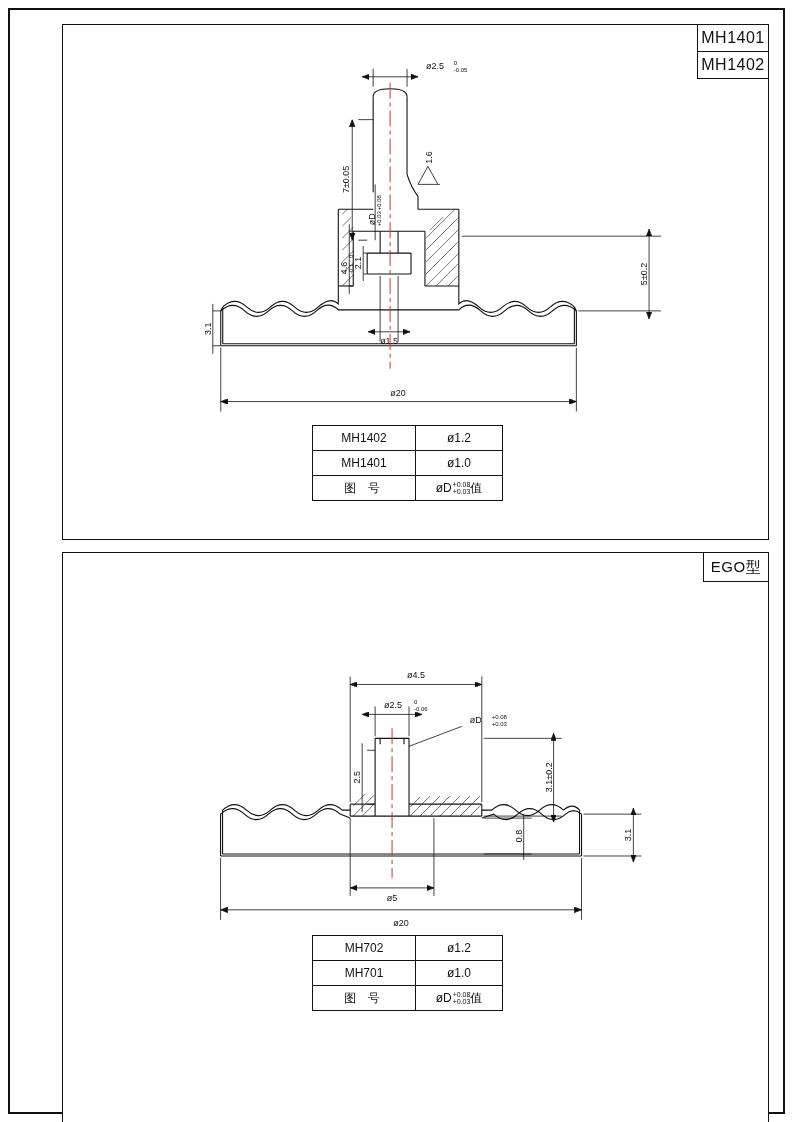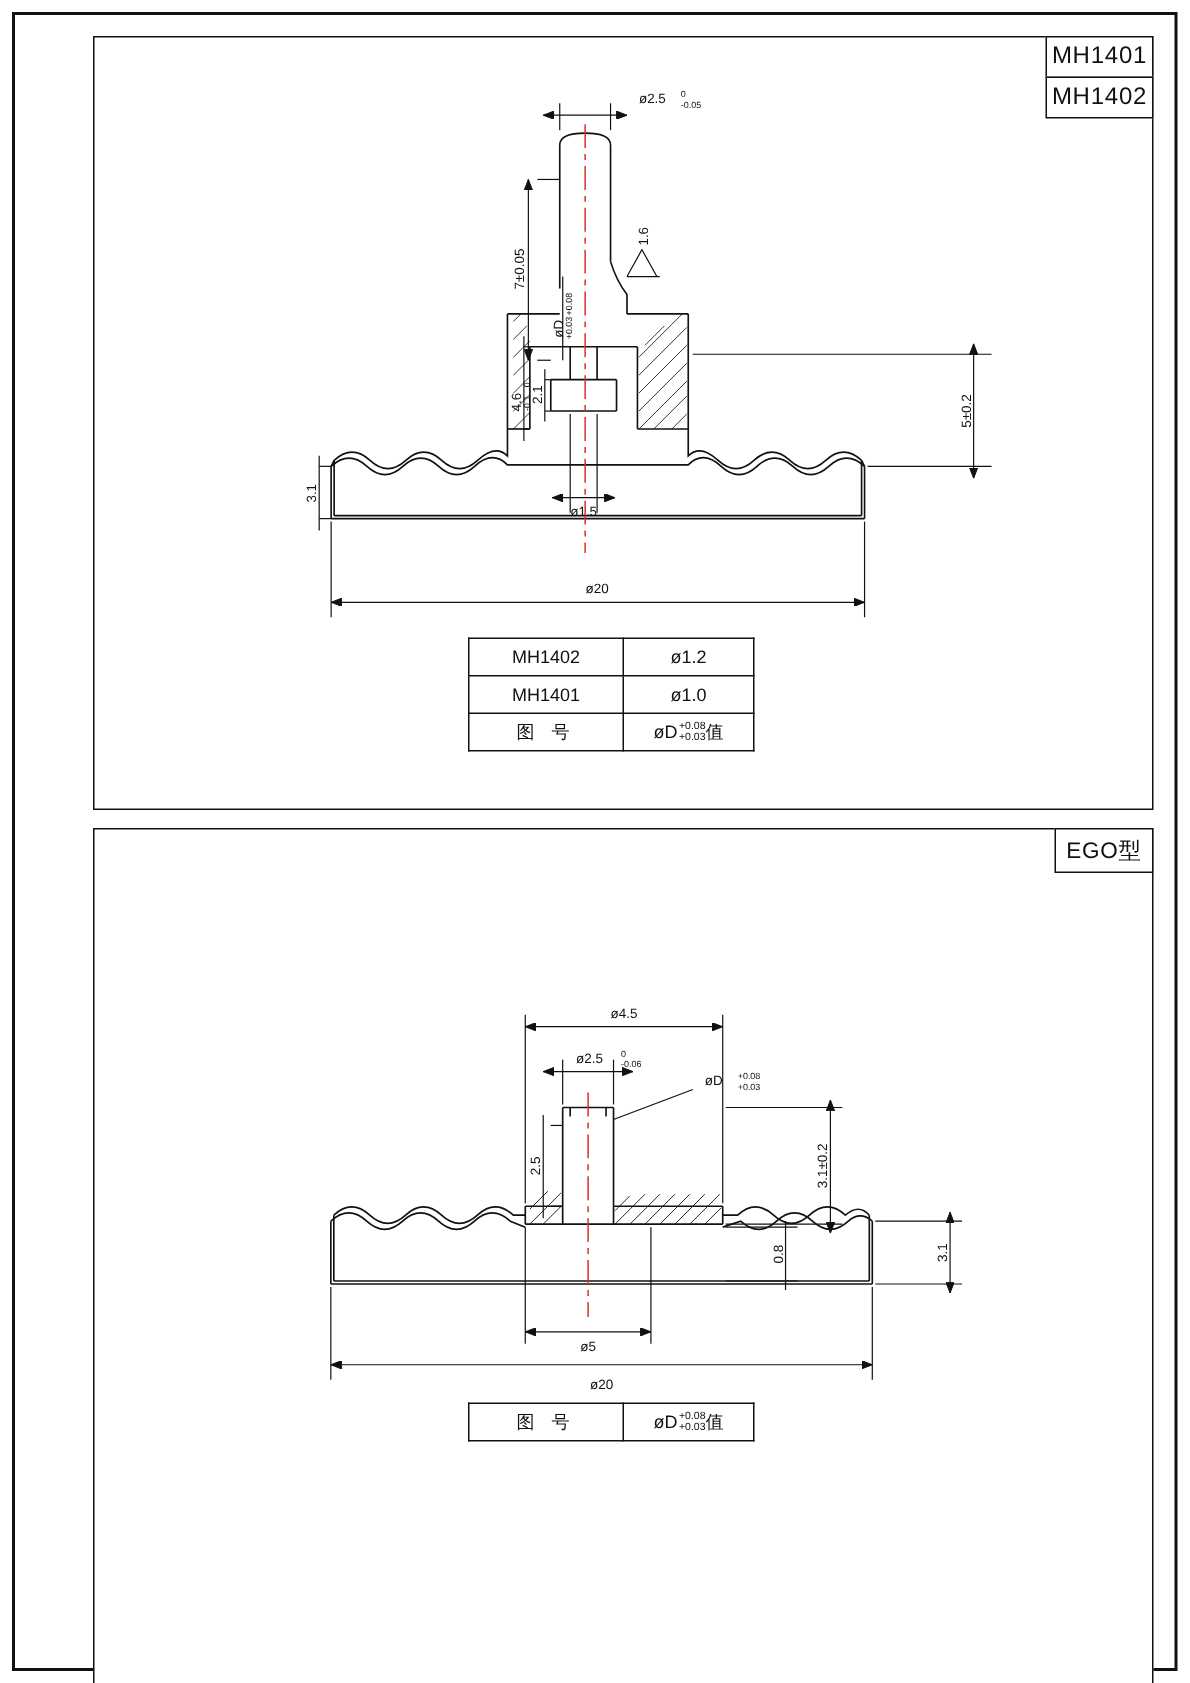--- a/index.html
+++ b/index.html
@@ -408,20 +408,28 @@
 
         <text x="330" y="323" text-anchor="middle">ø5</text>
         <text x="339" y="326" text-anchor="middle" style="opacity:0"></text>
         <text x="339" y="348" text-anchor="middle">ø20</text>
       </g>
     </svg>
 
     <table class="spec-table" style="left:249px;top:382px;">
       <tbody>
         <tr>
+          <td class="c1">MH702</td>
+          <td class="c2">ø1.2</td>
+        </tr>
+        <tr>
+          <td class="c1">MH701</td>
+          <td class="c2">ø1.0</td>
+        </tr>
+        <tr>
           <td class="c1 hdr">图  号</td>
           <td class="c2">
             <span>øD</span><span class="tolstack"><span>+0.08</span><span>+0.03</span></span><span>值</span>
           </td>
         </tr>
       </tbody>
     </table>
   </div>
 </div>
 

